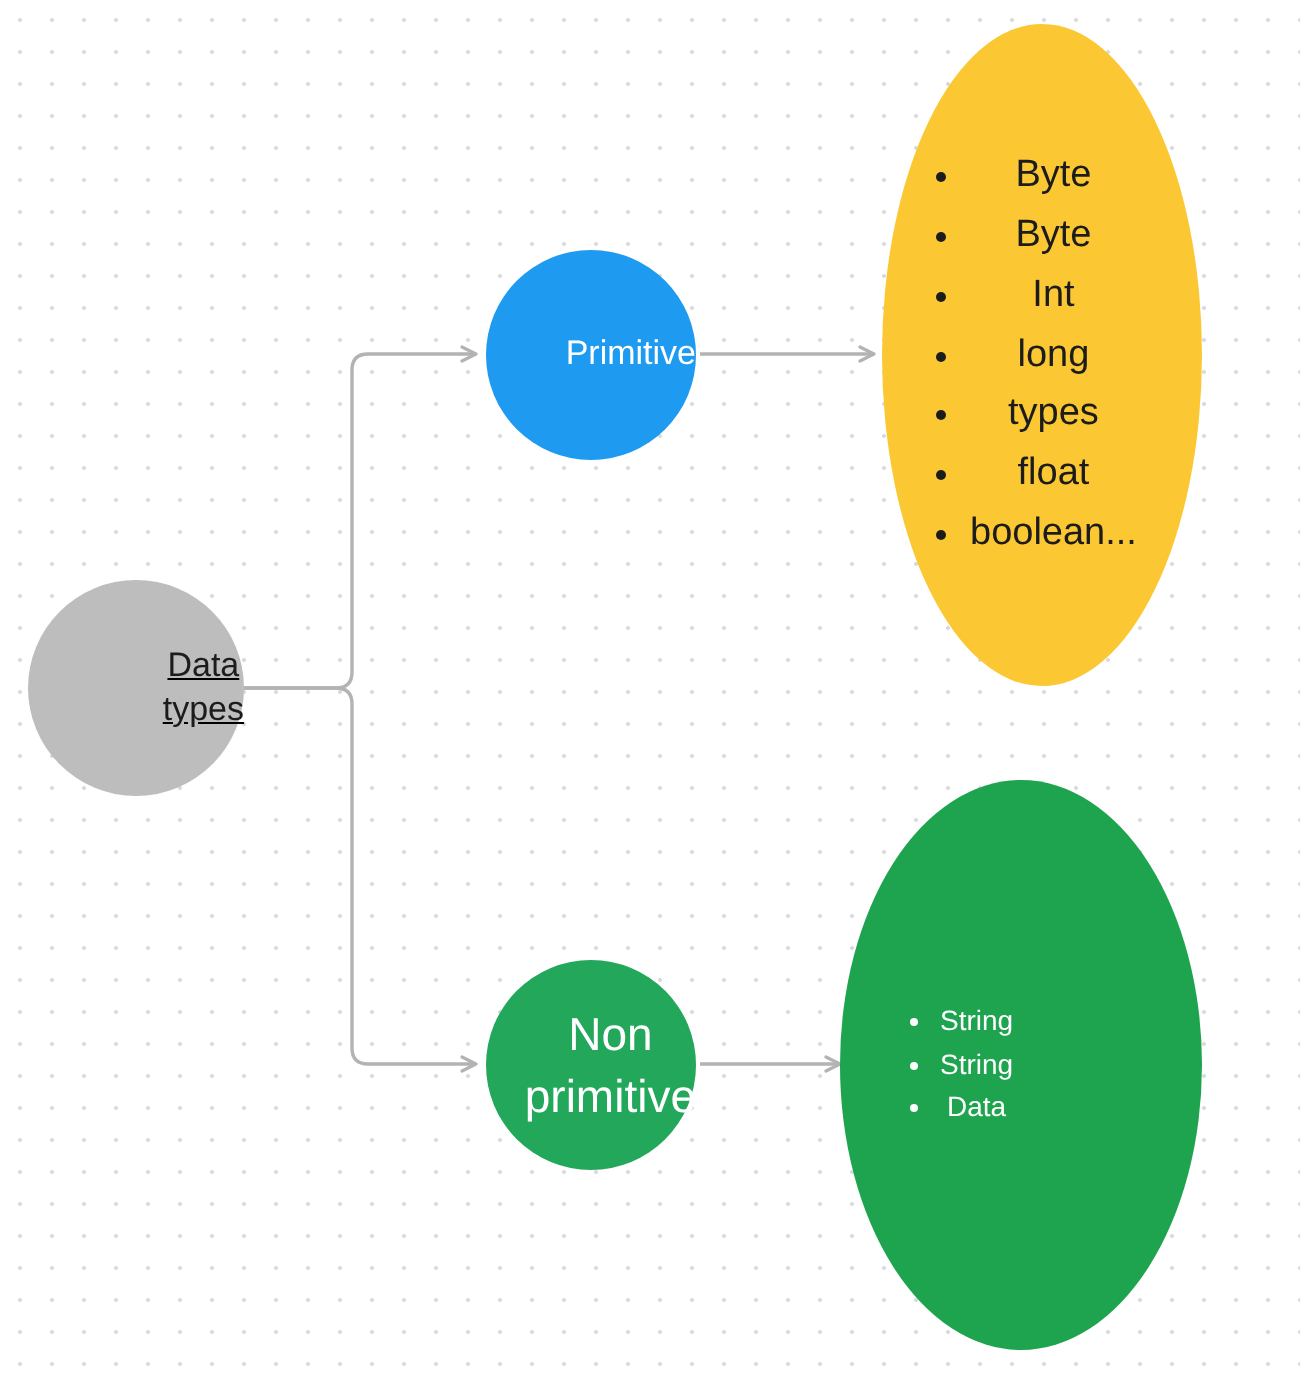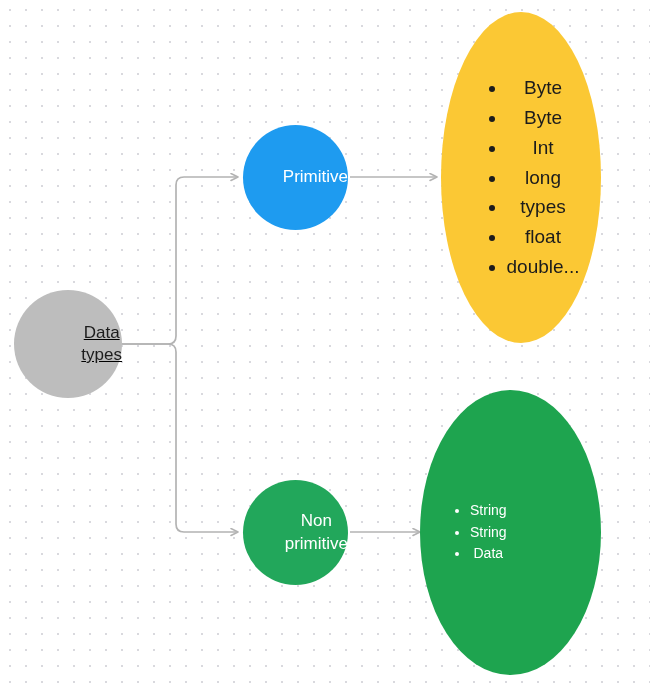--- a/index.html
+++ b/index.html
@@ -72,32 +72,32 @@
   #node-non-primitive {
     left: 243px;
     top: 480px;
     width: 105px;
     height: 105px;
     border-radius: 50%;
     background: #22a75b;
   }
   #node-non-primitive .node-label {
     color: #ffffff;
-    font-size: 17px;
+    font-size: 23px;
   }
 
   
   #node-primitive-list {
     left: 441px;
     top: 12px;
     width: 160px;
     height: 331px;
     border-radius: 50%;
     background: #fbc834;
-    justify-content: center;
+    justify-content: flex-start;
   }
   #node-primitive-list .bullet-list {
     margin: 0;
     padding: 0 0 0 44px;
     list-style: disc;
     color: #1c1c1c;
     font-size: 19px;
     line-height: 1.57;
     white-space: nowrap;
   }
@@ -161,21 +161,21 @@
   </div>
 
   <div class="node" id="node-primitive-list">
     <ul class="bullet-list">
         <li>Byte</li>
         <li>Byte</li>
         <li>Int</li>
         <li>long</li>
         <li>types</li>
         <li>float</li>
-        <li>double...</li>
+        <li>boolean...</li>
       </ul>
   </div>
 
   <div class="node" id="node-non-primitive-list">
     <ul class="bullet-list">
         <li>String</li>
         <li>String</li>
         <li>Data</li>
       </ul>
   </div>

